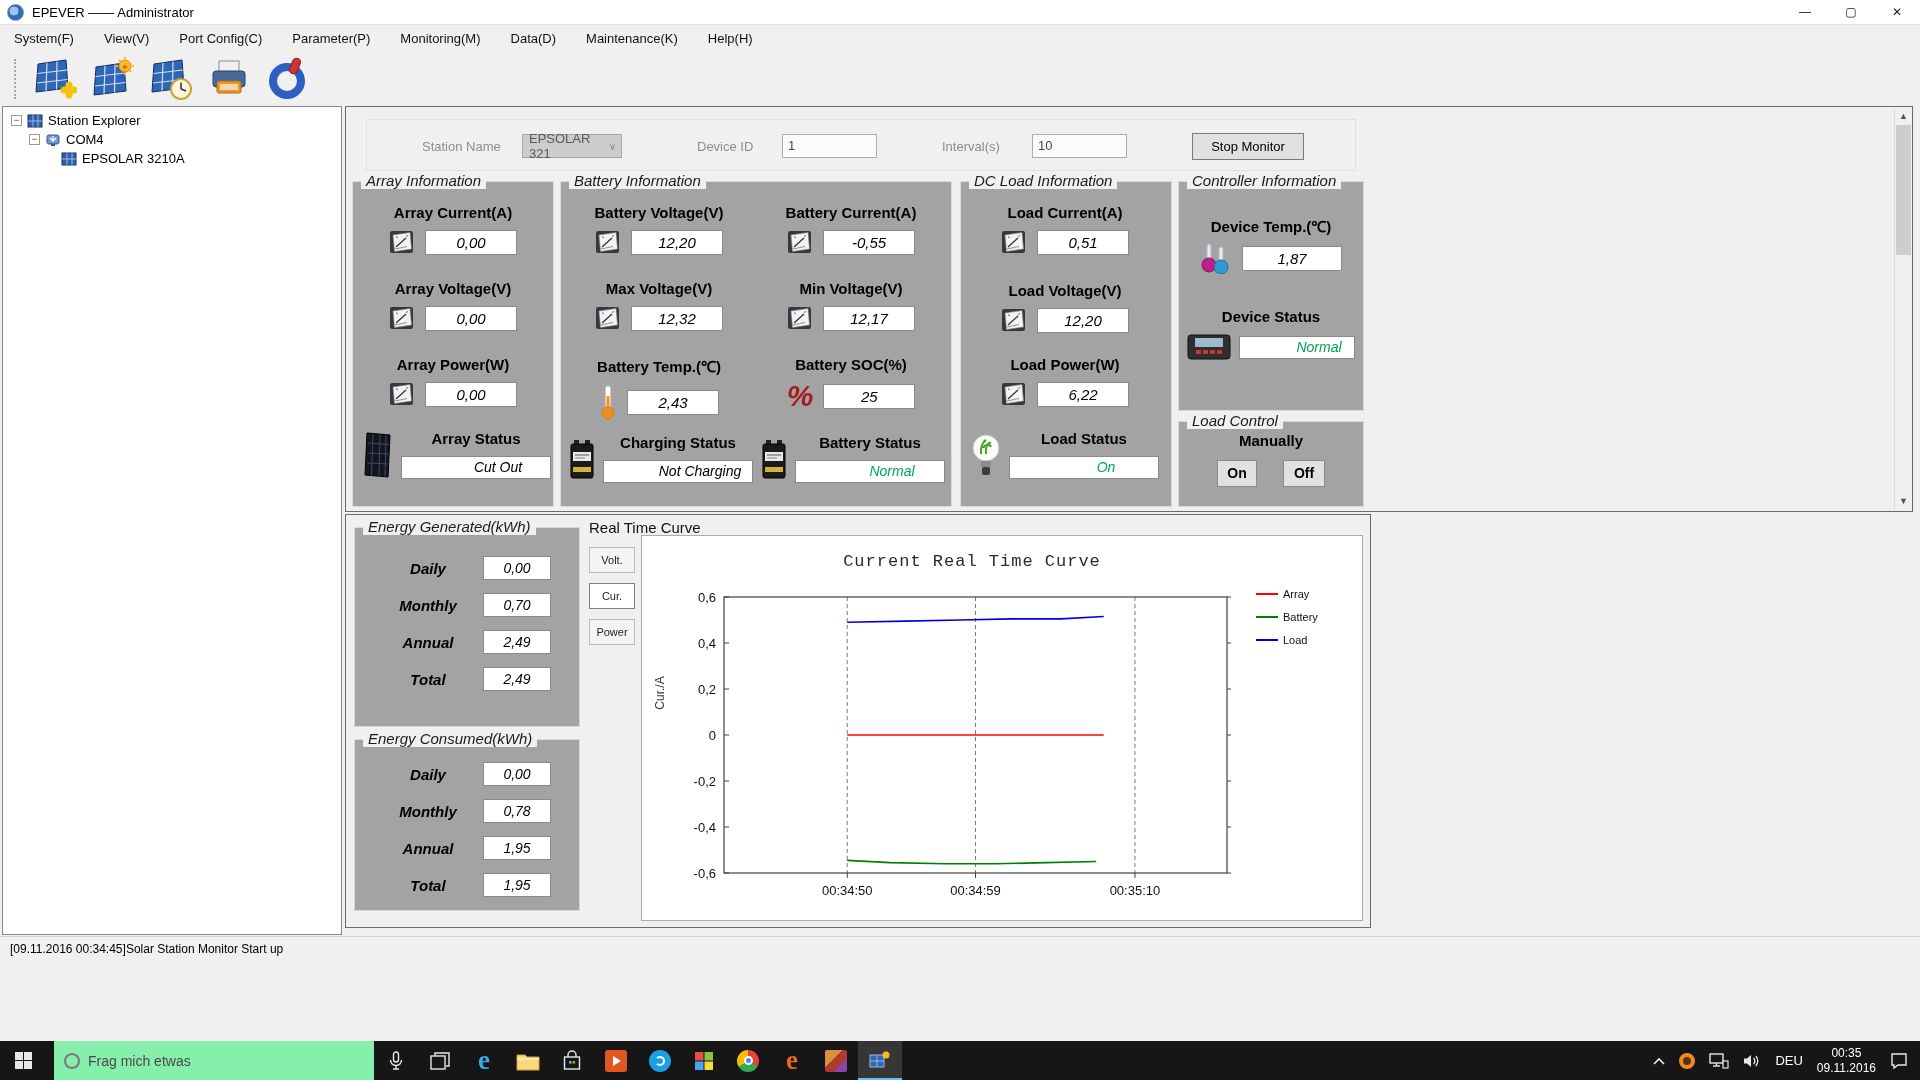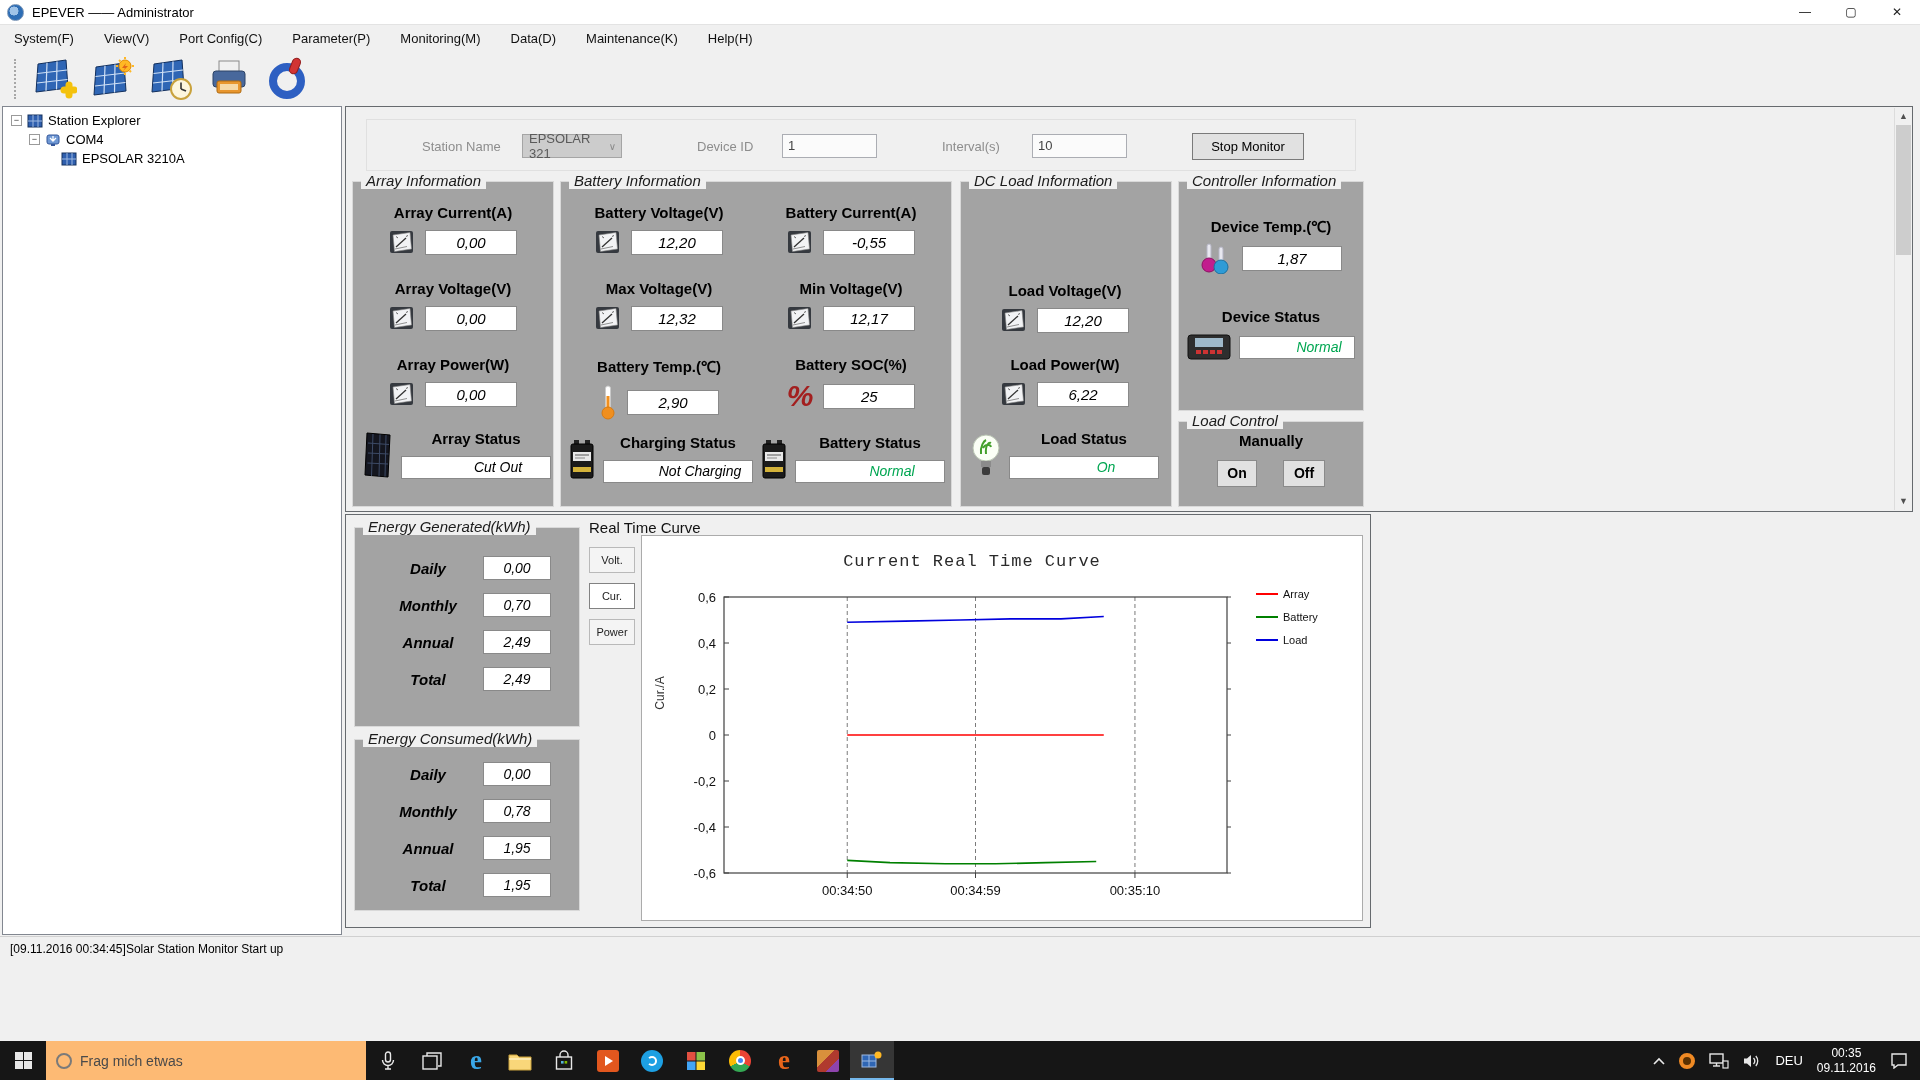--- a/index.html
+++ b/index.html
@@ -79,21 +79,21 @@
   .varrow { width:17px; height:17px; text-align:center; font-size:9px; color:#505050; line-height:17px; background:#f0f0f0; }
   .vthumb { position:absolute; top:17px; left:1px; width:15px; height:130px; background:#cdcdcd; }
 
   
   .statusbar { position:absolute; left:0; top:936px; width:1920px; height:105px; background:#f0f0f0; border-top:1px solid #d0d0d0; }
   .statusmsg { position:absolute; left:10px; top:5px; font-size:12px; color:#000; }
 
   
   .taskbar { position:absolute; left:0; top:1041px; width:1920px; height:39px; background:#161616; display:flex; align-items:center; }
   .startbtn { width:46px; height:39px; display:flex; align-items:center; justify-content:center; }
-  .searchbox { width:320px; height:39px; background:#fdba74; display:flex; align-items:center; gap:8px; padding-left:10px; }
+  .searchbox { width:320px; height:39px; background:#86efac; display:flex; align-items:center; gap:8px; padding-left:10px;margin-left:8px; }
   .searchtext { font-size:14px; color:#4a4a4a; }
   .cortana { width:16px; height:16px; border:2px solid #7a7a7a; border-radius:50%; }
   .tbicon { width:44px; height:39px; display:flex; align-items:center; justify-content:center; position:relative; }
   .tbicon.active { background:rgba(255,255,255,0.14); box-shadow:inset 0 -2px 0 #76b9ed; }
   .tray { margin-left:auto; display:flex; align-items:center; height:39px; }
   .trayitem { height:39px; display:flex; align-items:center; justify-content:center; padding:0 7px; color:#fff; }
   .deu { font-size:13px; color:#fff; }
   .clock { font-size:12px; color:#fff; text-align:center; line-height:1.25; }
   .eicon { font-weight:bold; font-size:27px; line-height:27px; font-family:"Liberation Serif", serif; }
 </style>
@@ -368,21 +368,21 @@
             </svg>
           <div class="vbox">12,17</div>
           </div>
       </div>
       <div class="tile" style="left:8px; top:174px;">
         <div class="tlabel">Battery Temp.(℃)</div>
         <div class="trowm">
             <svg width="18" height="36">
               <use href="#i-thermo"></use>
             </svg>
-          <div class="vbox">2,90</div>
+          <div class="vbox">2,43</div>
           </div>
       </div>
       <div class="tile" style="left:200px; top:174px;">
         <div class="tlabel">Battery SOC(%)</div>
         <div class="trowm">
             <span style="color:#a31f1f; font-weight:bold; font-style:italic; font-size:30px; line-height:30px;">%</span>
           <div class="vbox">25</div>
           </div>
       </div>
       <div class="stile" style="left:8px; top:252px;">
@@ -400,20 +400,29 @@
           </svg>
         <div class="scol">
           <div class="slabel">Battery Status</div>
           <div class="sbox" style="color: rgb(0, 166, 81);">Normal</div>
         </div>
       </div>
     </div>
 
     <div class="group" style="left:614px; top:74px; width:212px; height:326px;">
       <span class="gtitle">DC Load Information</span>
+      <div class="tile" style="left:14px; top:22px;">
+        <div class="tlabel">Load Current(A)</div>
+        <div class="trowm">
+            <svg width="26" height="26">
+              <use href="#i-meter"></use>
+            </svg>
+          <div class="vbox">0,51</div>
+          </div>
+      </div>
       <div class="tile" style="left:14px; top:100px;">
         <div class="tlabel">Load Voltage(V)</div>
         <div class="trowm">
             <svg width="26" height="26">
               <use href="#i-meter"></use>
             </svg>
           <div class="vbox">12,20</div>
           </div>
       </div>
       <div class="tile" style="left:14px; top:174px;">

